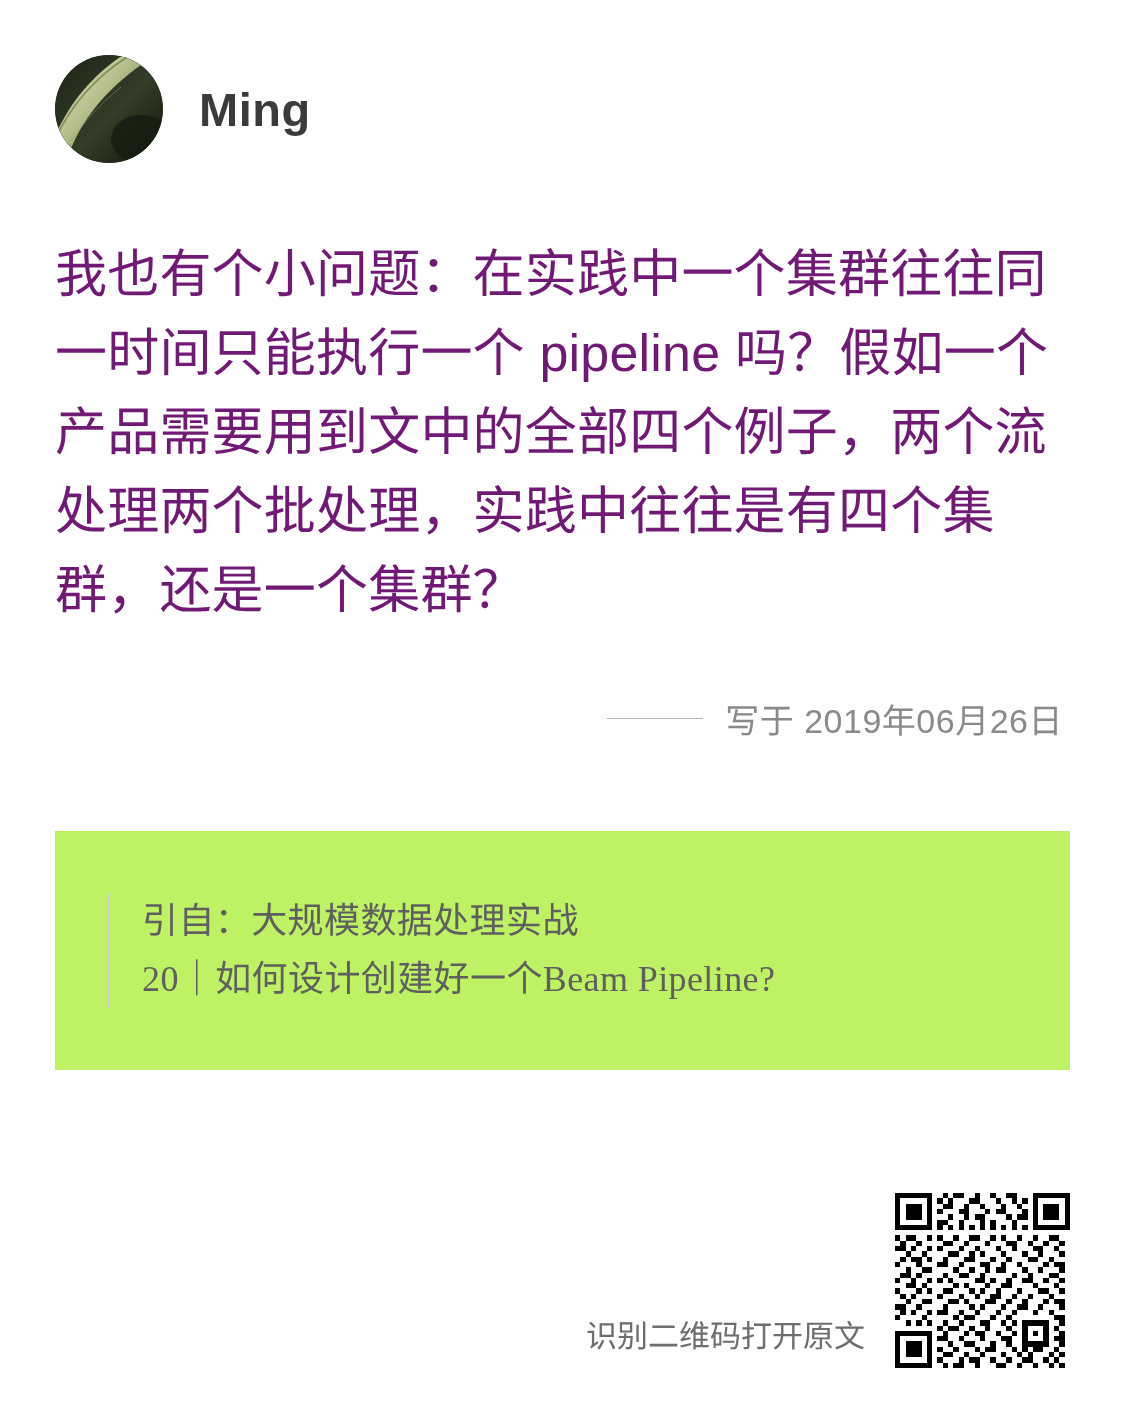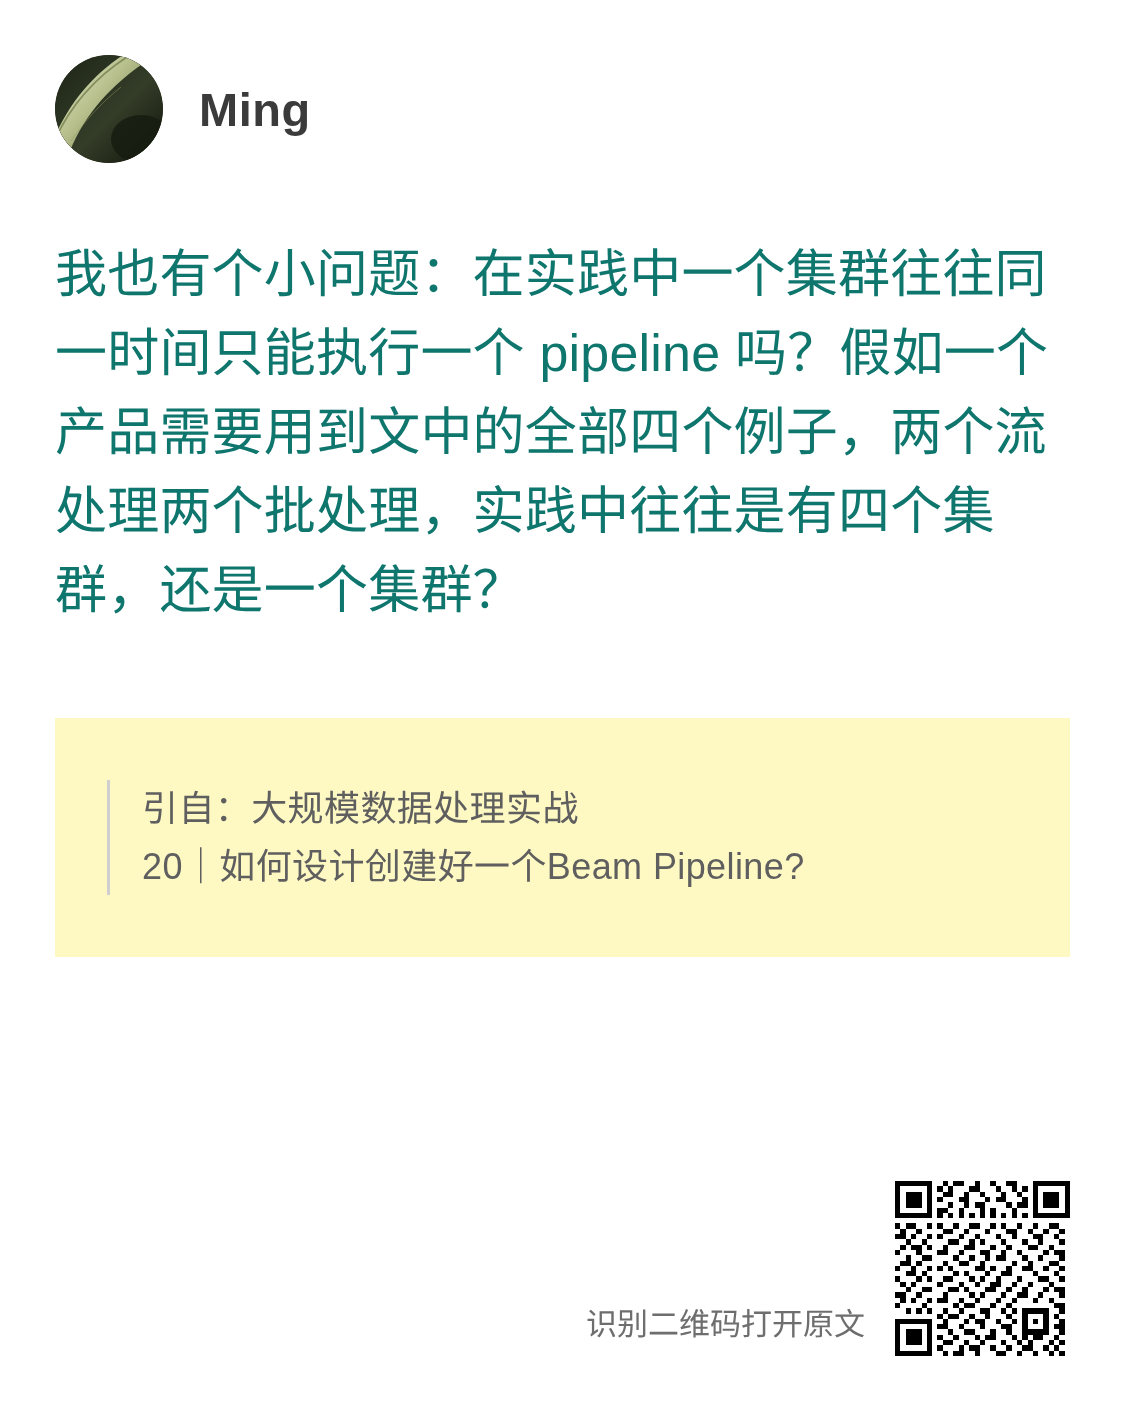--- a/index.html
+++ b/index.html
@@ -51,21 +51,21 @@
     color: #3b3b3b;
     letter-spacing: 0.5px;
     line-height: 1;
   }
 
   
   .comment-body {
     margin: 72px 55px 0 55px;
     font-size: 52px;
     line-height: 1.52;
-    color: #0f766e;
+    color: #701a75;
     font-weight: 400;
     letter-spacing: 0.2px;
     text-align: left;
     word-break: break-word;
   }
 
   
   .signature {
     margin: 64px 62px 0 0;
     display: flex;
@@ -79,41 +79,42 @@
     width: 96px;
     height: 1px;
     background: #b5b5b5;
     margin-right: 22px;
   }
   .sig-text { white-space: nowrap; letter-spacing: 0.5px; }
 
   
   .quote-block {
     margin: 88px 55px 0 55px;
-    background: #fef9c3;
+    background: #bef264;
     padding: 62px 0 62px 0;
+    font-family: Liberation Serif, serif;
   }
   .quote-inner {
     border-left: 3px solid #cfcfcf;
     margin-left: 52px;
     padding-left: 32px;
   }
   .quote-line {
     font-size: 36px;
     line-height: 1.6;
     color: #5f5f5f;
     letter-spacing: 0.4px;
     white-space: nowrap;
   }
 
   
   .footer {
     position: absolute;
     right: 55px;
-    bottom: 70px;
+    bottom: 58px;
     display: flex;
     align-items: flex-end;
   }
   .footer-text {
     text-align: right;
     color: #6e6e6e;
     font-size: 31px;
     line-height: 1.65;
     margin-right: 30px;
     padding-bottom: 6px;
@@ -157,20 +158,24 @@
           <path d="M16 86 C 30 66, 46 48, 66 32" stroke="#8d9761" stroke-width="1" fill="none" opacity="0.5"></path>
           <ellipse cx="86" cy="84" rx="30" ry="24" fill="#161c10" opacity="0.85"></ellipse>
         </g>
       </svg>
     </div>
     <div class="author-name">Ming</div>
   </div>
 
   <div class="comment-body">我也有个小问题：在实践中一个集群往往同一时间只能执行一个 pipeline 吗？假如一个产品需要用到文中的全部四个例子，两个流处理两个批处理，实践中往往是有四个集群，还是一个集群？</div>
 
+  <div class="signature">
+    <span class="sig-rule"></span>
+    <span class="sig-text">写于 2019年06月26日</span>
+  </div>
 
   <div class="quote-block">
     <div class="quote-inner">
       <div class="quote-line">引自：大规模数据处理实战</div>
       <div class="quote-line">20｜如何设计创建好一个Beam Pipeline?</div>
     </div>
   </div>
 
   <div class="footer">
     <div class="footer-text">

